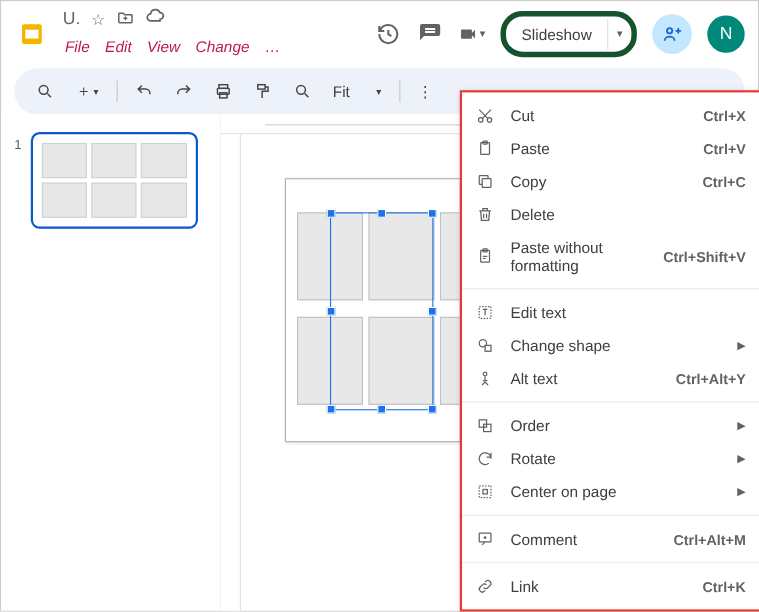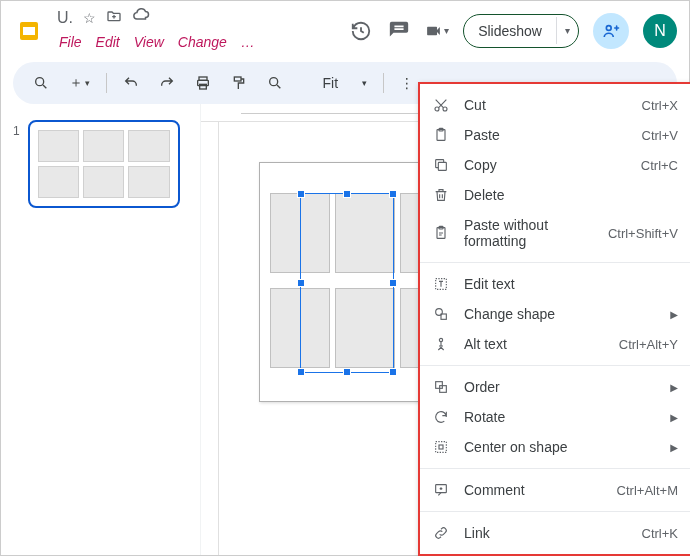--- a/index.html
+++ b/index.html
@@ -8,29 +8,29 @@
 .logo { width: 32px; height: 32px; display: flex; align-items: center; justify-content: center; }
 .logo svg { width: 24px; height: 24px; }
 .title-area { display: flex; flex-direction: column; gap: 2px; flex: 1; }
 .title-row { display: flex; align-items: center; gap: 10px; padding-left: 6px; }
 .doc-title { font-size: 16px; color: #5f6368; }
 .icon-btn-small { color: #5f6368; cursor: pointer; }
 .menu-row { display: flex; gap: 2px; padding-left: 2px; }
 .menu-item { padding: 4px 6px; cursor: pointer; color: #be185d; border-radius: 4px; font-style: italic; }
 .right-header { display: flex; align-items: center; gap: 14px; margin-left: auto; }
 .rh-icon { width: 24px; height: 24px; display: flex; align-items: center; justify-content: center; color: #5f6368; cursor: pointer; }
-.present-pill { display: flex; align-items: center; border: 1px solid #14532d; border-radius: 20px; overflow: hidden; }
+.present-pill { display: flex; align-items: center; border: 5px solid #14532d; border-radius: 20px; overflow: hidden; }
 .present-main { padding: 8px 14px; cursor: pointer; }
 .present-drop { border-left: 1px solid #dadce0; padding: 8px 8px; cursor: pointer; color: #5f6368; font-size: 10px; }
 .share-btn { width: 36px; height: 36px; border-radius: 50%; background: #c2e7ff; display: flex; align-items: center; justify-content: center; cursor: pointer; color: #1967d2; }
 .avatar { width: 34px; height: 34px; border-radius: 50%; background: #00897b; color: #fff; display: flex; align-items: center; justify-content: center; font-size: 16px; cursor: pointer; }
 .toolbar { display: flex; align-items: center; gap: 4px; padding: 6px 12px; margin: 8px 12px 0 12px; background: #edf2fa; border-radius: 24px; }
 .tb-btn { padding: 6px 8px; color: #444746; cursor: pointer; border-radius: 4px; display: flex; align-items: center; gap: 2px; }
 .tb-sep { width: 1px; height: 20px; background: #c7c7c7; margin: 0 4px; }
-.fit-drop { display: flex; align-items: center; gap: 24px; padding: 4px 8px; cursor: pointer; margin-left: 20px; }
+.fit-drop { display: flex; align-items: center; gap: 24px; padding: 4px 8px; cursor: pointer; }
 .workspace { display: flex; height: calc(100% - 102px); position: relative; }
 .filmstrip { width: 200px; padding: 16px 12px; border-right: 1px solid #f1f3f4; background: #fff; }
 .thumb-row { display: flex; gap: 8px; align-items: flex-start; }
 .thumb-num { font-size: 12px; color: #5f6368; padding-top: 4px; }
 .thumb { width: 152px; height: 88px; border: 2px solid #0b57d0; border-radius: 8px; padding: 8px; background: #fff; }
 .thumb-grid { display: grid; grid-template-columns: repeat(3, 1fr); grid-template-rows: repeat(2, 1fr); gap: 4px; width: 100%; height: 100%; }
 .thumb-cell { background: #e8e8e8; border: 1px solid #d0d0d0; }
 .canvas-area { flex: 1; background: #fff; position: relative; display: flex; flex-direction: column; }
 .ruler-h { height: 18px; border-bottom: 1px solid #e0e0e0; background: #fff; }
 .ruler-h::after { content: ''; display: block; margin-left: 40px; width: calc(100% - 60px); border-bottom: 1px solid #ccc; height: 9px; position: relative; }
@@ -38,21 +38,21 @@
 .ruler-v { width: 18px; border-right: 1px solid #e0e0e0; background: #fff; }
 .canvas { flex: 1; padding: 40px 0 0 40px; position: relative; overflow: hidden; }
 .slide { width: 160px; height: 240px; border: 1px solid #b0b0b0; background: #fff; position: relative; box-shadow: 1px 1px 3px rgba(0,0,0,0.15); }
 .shape { position: absolute; background: #e8e8e8; border: 1px solid #c0c0c0; }
 .sel-box { position: absolute; border: 1.5px solid #1a73e8; left: 40px; top: 30px; width: 94px; height: 180px; }
 .handle { position: absolute; width: 8px; height: 8px; background: #1a73e8; border: 1px solid #fff; }
 .context-menu { position: absolute; left: 418px; top: 82px; width: 276px; background: #fff; border: 2px solid #e53935; box-shadow: 1px 2px 6px rgba(0,0,0,0.2); padding: 6px 0; }
 .cm-item { display: flex; align-items: center; padding: 7px 14px 7px 12px; cursor: pointer; gap: 14px; color: #3c4043; position: relative; }
 .cm-icon { width: 18px; flex-shrink: 0; color: #5f6368; display: flex; align-items: center; justify-content: center; }
 .cm-label { flex: 1; font-size: 14px; }
-.cm-shortcut { font-size: 13px; color: #5f6368; }
+.cm-shortcut { font-size: 13px; color: #5f6368; font-weight: bold; }
 .cm-arrow { font-size: 10px; color: #5f6368; margin-left: 8px; }
 .cm-sep { height: 1px; background: #e8eaed; margin: 6px 0; }
 </style>
 </head>
 <body>
 
 <div class="header">
   <div class="logo">
     <svg viewBox="0 0 24 24">
         <rect x="3" y="3" width="18" height="18" rx="2" fill="#f4b400"></rect>
@@ -309,21 +309,21 @@
       <span class="cm-label">Rotate</span>
       <span class="cm-arrow">▶</span>
     </div>
     <div class="cm-item">
       <span class="cm-icon">
         <svg width="16" height="16" viewBox="0 0 24 24" fill="none" stroke="currentColor" stroke-width="1.7">
           <rect x="4" y="4" width="16" height="16" stroke-dasharray="2 2"></rect>
           <rect x="9" y="9" width="6" height="6"></rect>
         </svg>
       </span>
-      <span class="cm-label">Center on shape</span>
+      <span class="cm-label">Center on page</span>
       <span class="cm-arrow">▶</span>
     </div>
     <div class="cm-sep"></div>
     <div class="cm-item">
       <span class="cm-icon">
         <svg width="16" height="16" viewBox="0 0 24 24" fill="none" stroke="currentColor" stroke-width="1.7">
           <rect x="4" y="4" width="16" height="12" rx="1"></rect>
           <path d="M8 20l4-4M10 10h4M12 8v4"></path>
         </svg>
       </span>

